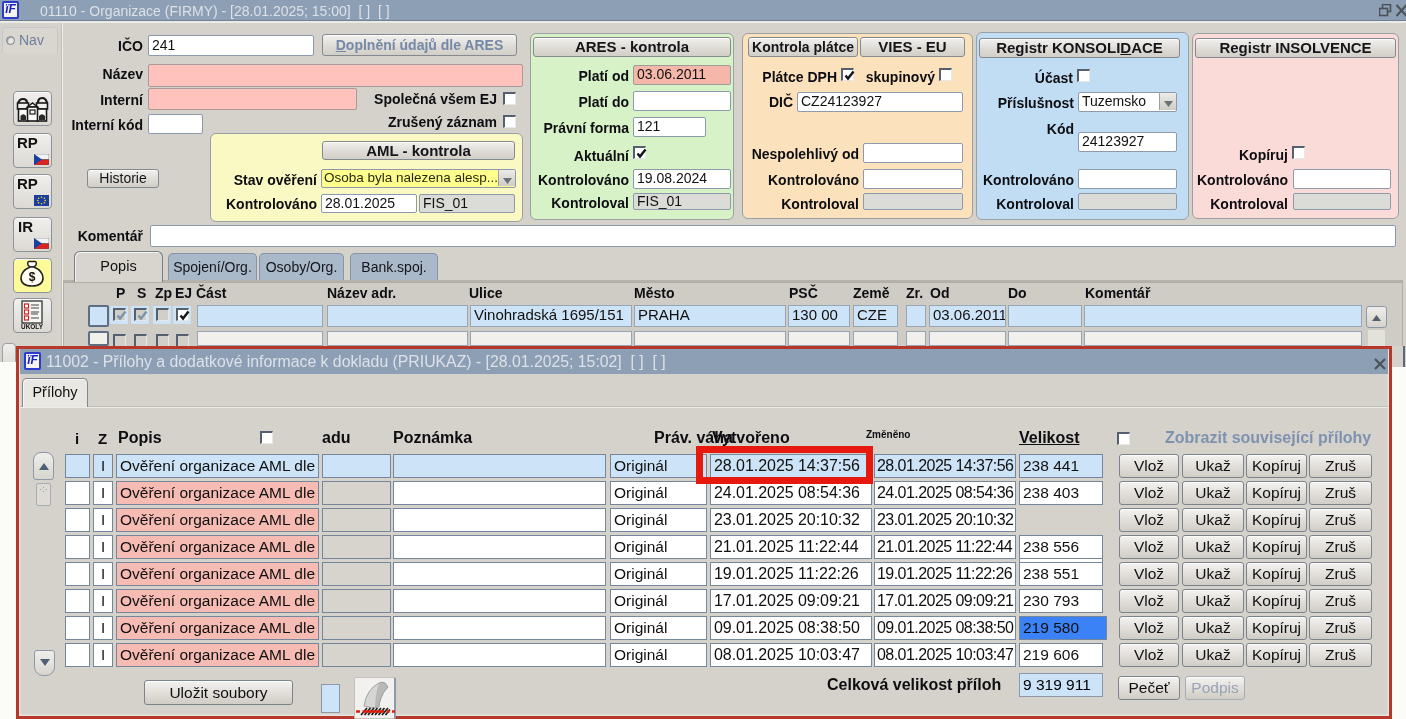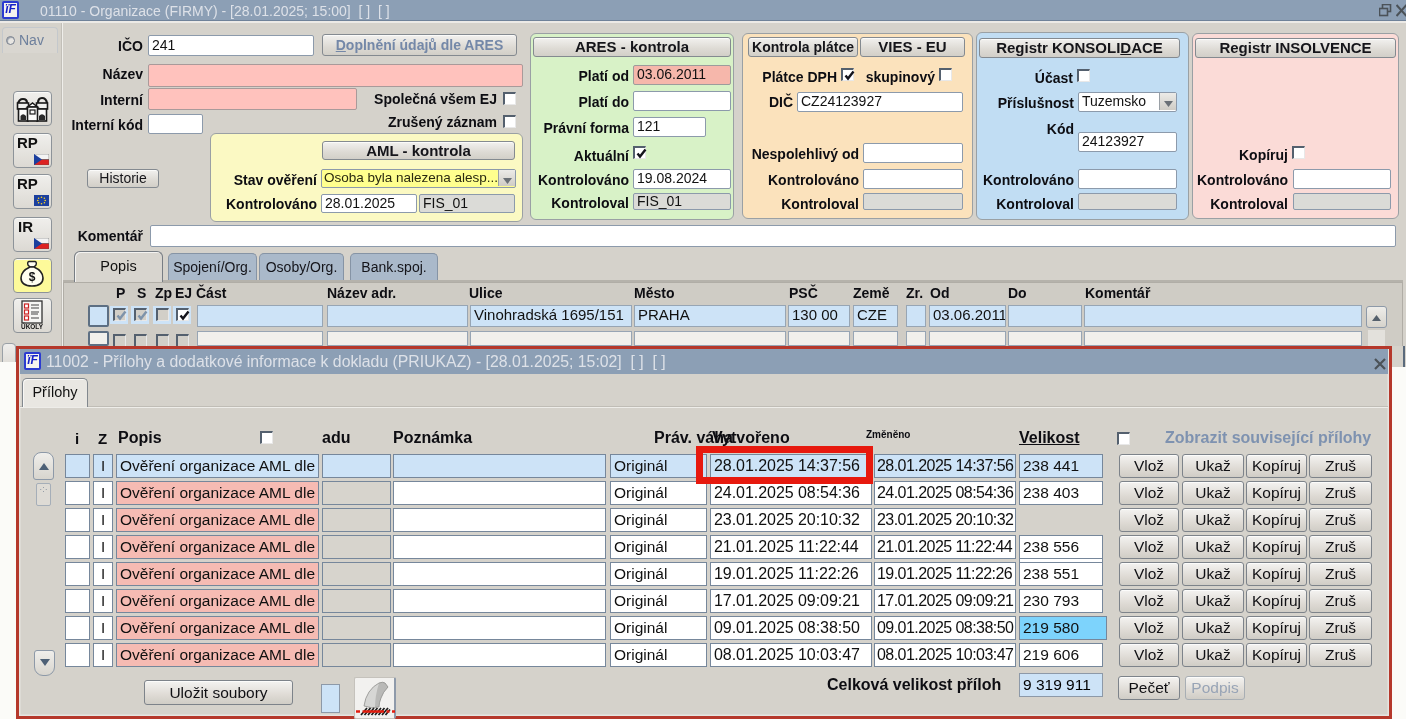--- a/index.html
+++ b/index.html
@@ -390,21 +390,21 @@
 <div class="tbtn" style="left:1246px;top:589px;width:61px;height:24px;line-height:22px;">Kopíruj</div>
 <div class="tbtn" style="left:1309px;top:589px;width:63px;height:24px;line-height:22px;">Zruš</div>
 <div class="cell" style="left:65px;top:616px;width:25px;height:24px;background:#fff;"></div>
 <div class="cell" style="left:93px;top:616px;width:20px;height:24px;background:#fff;text-align:center;padding-left:0;font-size:15px;line-height:22px;">I</div>
 <div class="cell" style="left:116px;top:616px;width:203px;height:24px;background:#f6bbb3;font-size:15.5px;line-height:22px;">Ověření organizace AML dle</div>
 <div class="cell" style="left:322px;top:616px;width:69px;height:24px;background:#d7d4cd;"></div>
 <div class="cell" style="left:393px;top:616px;width:213px;height:24px;background:#fff;"></div>
 <div class="cell" style="left:610px;top:616px;width:97px;height:24px;background:#fff;font-size:15.5px;line-height:22px;">Originál</div>
 <div class="cell" style="left:710px;top:616px;width:162px;height:24px;background:#fff;font-size:16px;line-height:22px;padding-left:3px;letter-spacing:-0.05px;">09.01.2025 08:38:50</div>
 <div class="cell" style="left:874px;top:616px;width:142px;height:24px;background:#fff;font-size:16px;line-height:22px;padding-left:2px;letter-spacing:-0.55px;">09.01.2025 08:38:50</div>
-<div class="cell" style="left:1019px;top:616px;width:88px;height:24px;background:#7dd3fc;font-size:15.5px;line-height:22px;">219 580</div>
+<div class="cell" style="left:1019px;top:616px;width:88px;height:24px;background:#3b82f6;font-size:15.5px;line-height:22px;">219 580</div>
 <div class="tbtn" style="left:1119px;top:616px;width:60px;height:24px;line-height:22px;">Vlož</div>
 <div class="tbtn" style="left:1182px;top:616px;width:62px;height:24px;line-height:22px;">Ukaž</div>
 <div class="tbtn" style="left:1246px;top:616px;width:61px;height:24px;line-height:22px;">Kopíruj</div>
 <div class="tbtn" style="left:1309px;top:616px;width:63px;height:24px;line-height:22px;">Zruš</div>
 <div class="cell" style="left:65px;top:643px;width:25px;height:24px;background:#fff;"></div>
 <div class="cell" style="left:93px;top:643px;width:20px;height:24px;background:#fff;text-align:center;padding-left:0;font-size:15px;line-height:22px;">I</div>
 <div class="cell" style="left:116px;top:643px;width:203px;height:24px;background:#f6bbb3;font-size:15.5px;line-height:22px;">Ověření organizace AML dle</div>
 <div class="cell" style="left:322px;top:643px;width:69px;height:24px;background:#d7d4cd;"></div>
 <div class="cell" style="left:393px;top:643px;width:213px;height:24px;background:#fff;"></div>
 <div class="cell" style="left:610px;top:643px;width:97px;height:24px;background:#fff;font-size:15.5px;line-height:22px;">Originál</div>

